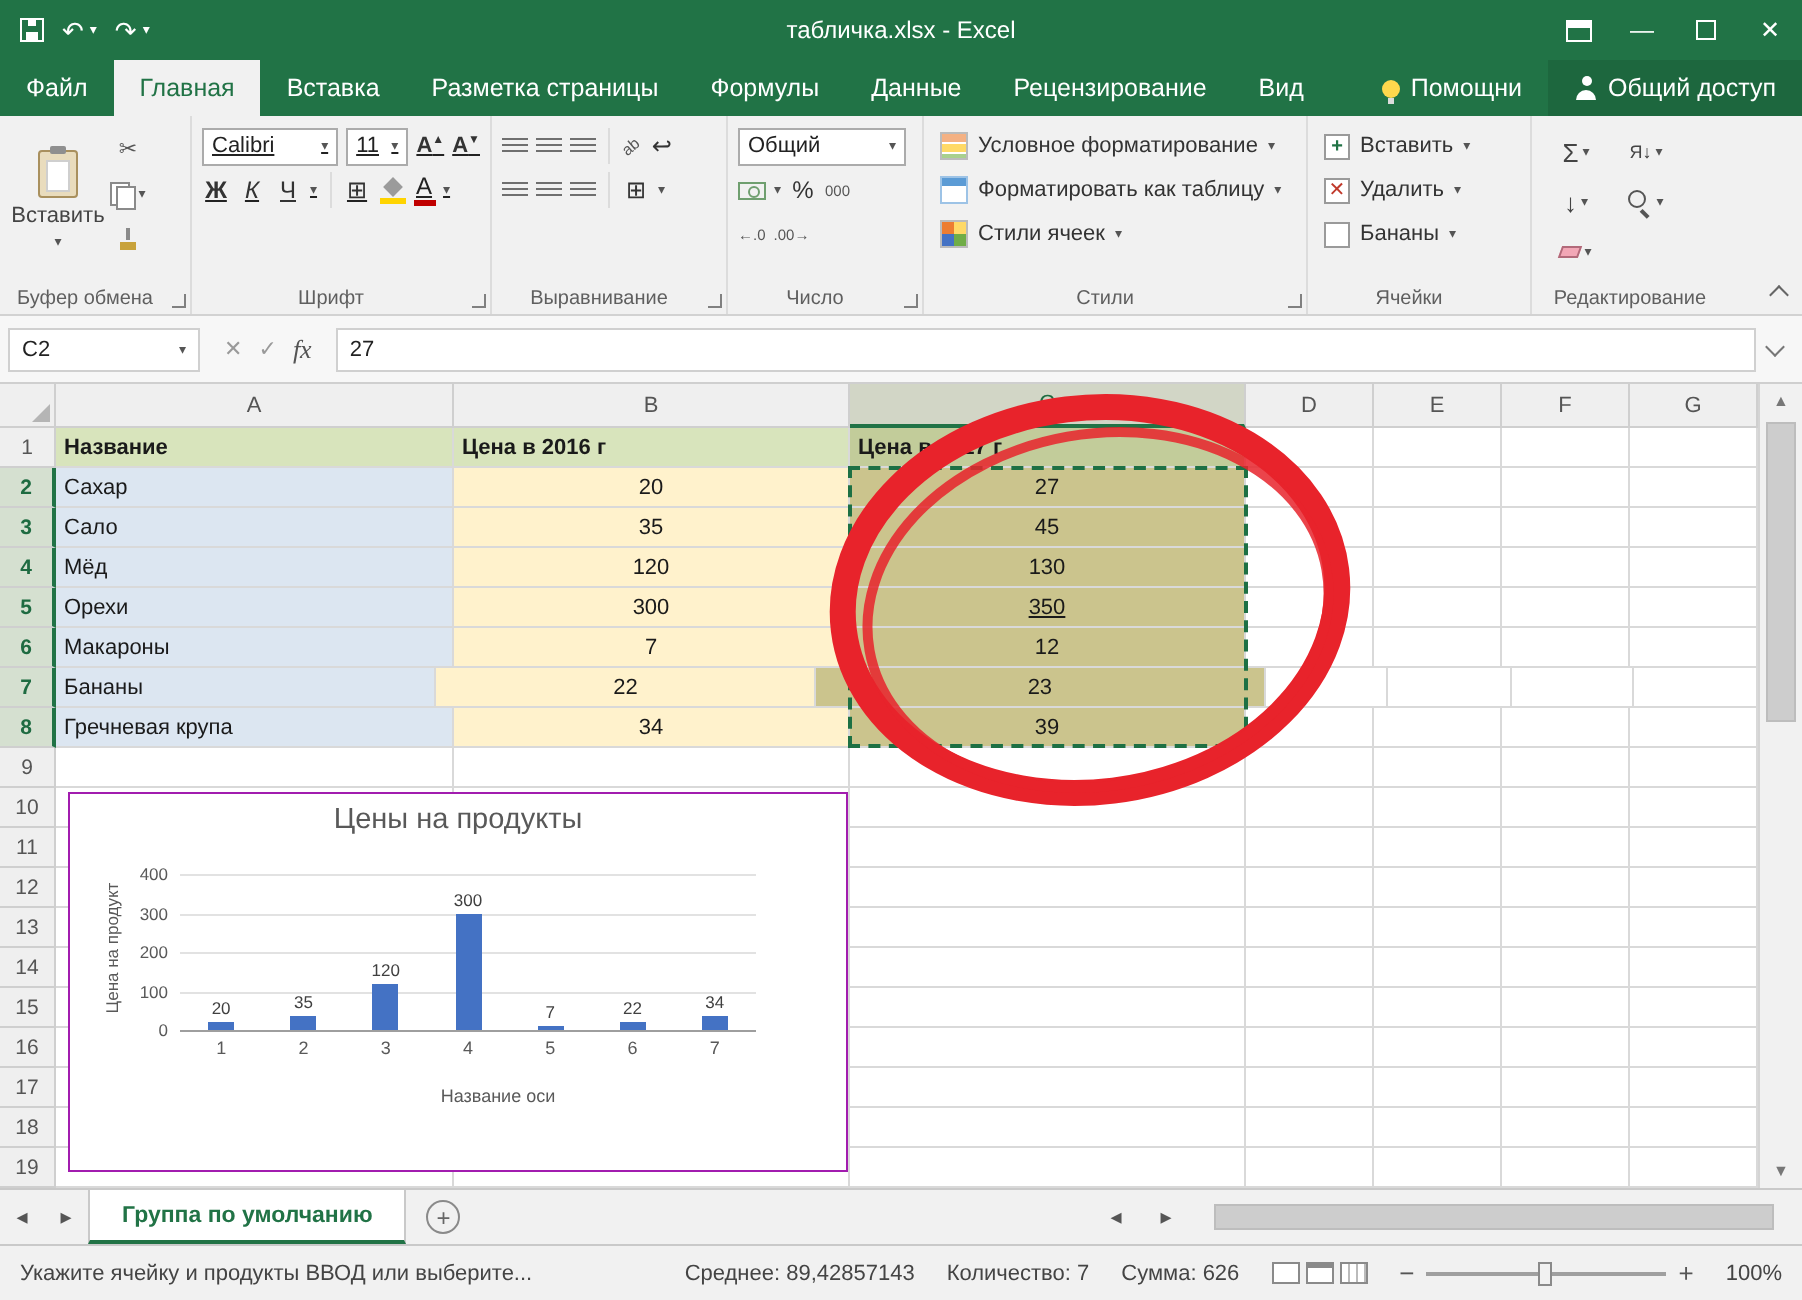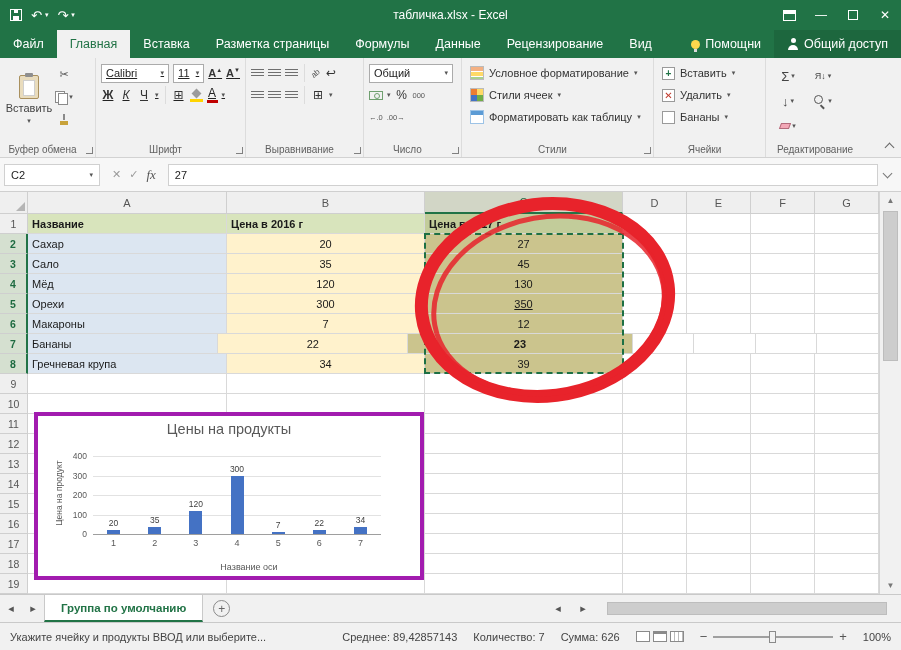--- a/index.html
+++ b/index.html
@@ -112,21 +112,21 @@
   .g-cell { border-right:1px solid #d9d9d9; border-bottom:1px solid #d9d9d9; font-size:11px; color:#1a1a1a; display:flex; align-items:center; padding:0 4px; background:#fff; overflow:hidden; white-space:nowrap; }
   .g-cell.num { justify-content:center; }
   .fill-h { background:#d8e4bc; font-weight:bold; }
   .fill-h.c1 { background:#c2cc9a; }
   .fill-a { background:#dce6f1; }
   .fill-b { background:#fff2cc; }
   .fill-c { background:#cbc48d; }
   .marquee { position:absolute; left:424px; top:41px; width:200px; height:141px; border:2px dashed #1d7044; pointer-events:none; z-index:6; }
 
   
-  .chartbox { position:absolute; left:34px; top:220px; width:390px; height:168px; background:#fff; border:4px solid #a21caf; z-index:5; }
+  .chartbox { position:absolute; left:34px; top:204px; width:390px; height:190px; background:#fff; border:1px solid #a21caf; z-index:5; }
   .c-title { position:absolute; top:5px; left:0; right:0; text-align:center; font-size:14.5px; color:#595959; }
   .c-ylab { position:absolute; left:-34px; top:72px; width:110px; text-align:center; transform:rotate(-90deg); font-size:8.5px; color:#595959; }
   .c-xlab { position:absolute; left:40px; right:0; top:146px; text-align:center; font-size:9px; color:#595959; }
   .c-grid { position:absolute; height:1px; background:#e2e2e2; }
   .c-grid.axis { background:#9e9e9e; }
   .c-ytick { position:absolute; text-align:right; font-size:8.5px; color:#595959; }
   .c-bar { position:absolute; background:#4472c4; }
   .c-vlab { position:absolute; text-align:center; font-size:8.5px; color:#404040; }
   .c-cat { position:absolute; text-align:center; font-size:9px; color:#595959; }
 
@@ -319,27 +319,27 @@
       <div class="launch"></div>
     </div>
 
     <div class="rgroup" style="width:192px;">
       <div class="stylerow">
         <span class="cfic"></span>
         <span>Условное форматирование</span>
         <span class="caret">▾</span>
       </div>
       <div class="stylerow">
+        <span class="ftic"></span>
+        <span>Форматировать как таблицу</span>
+        <span class="caret">▾</span>
+      </div>
+      <div class="stylerow">
         <span class="csic"></span>
         <span>Стили ячеек</span>
-        <span class="caret">▾</span>
-      </div>
-      <div class="stylerow">
-        <span class="ftic"></span>
-        <span>Форматировать как таблицу</span>
         <span class="caret">▾</span>
       </div>
       <div class="rglabel">Стили</div>
       <div class="launch"></div>
     </div>
 
     <div class="rgroup" style="width:112px;">
       <div class="stylerow">
         <span class="cellic green">+</span>
         <span>Вставить</span>
@@ -472,21 +472,21 @@
           <div class="g-cell fill-c num" style="width: 198px;">12</div>
           <div class="g-cell" style="width: 64px;"></div>
           <div class="g-cell" style="width: 64px;"></div>
           <div class="g-cell" style="width: 64px;"></div>
           <div class="g-cell" style="width: 64px;"></div>
         </div>
         <div class="g-row">
           <div class="g-rh sel">7</div>
           <div class="g-cell fill-a" style="width: 199px;">Бананы</div>
           <div class="g-cell fill-b num" style="width: 198px;">22</div>
-          <div class="g-cell fill-c num" style="width: 235px; font-weight: bold;">23</div>
+          <div class="g-cell fill-c num" style="width: 235px;">23</div>
           <div class="g-cell" style="width: 64px;"></div>
           <div class="g-cell" style="width: 64px;"></div>
           <div class="g-cell" style="width: 64px;"></div>
           <div class="g-cell" style="width: 64px;"></div>
         </div>
         <div class="g-row">
           <div class="g-rh sel">8</div>
           <div class="g-cell fill-a" style="width: 199px;">Гречневая крупа</div>
           <div class="g-cell fill-b num" style="width: 198px;">34</div>
           <div class="g-cell fill-c num" style="width: 198px;">39</div>

